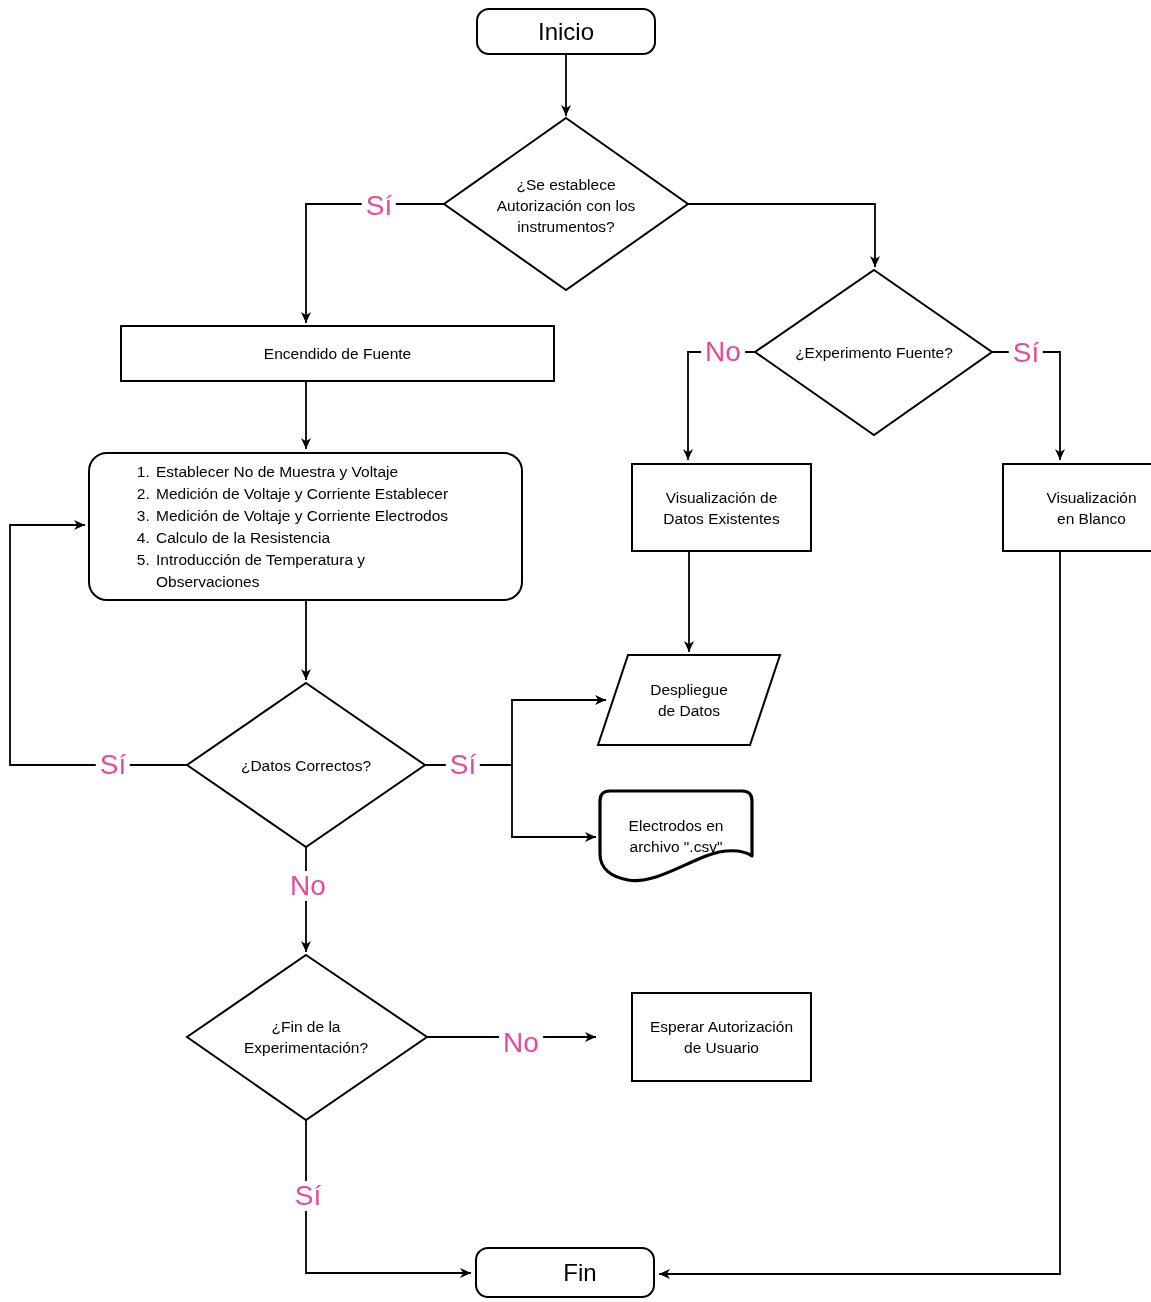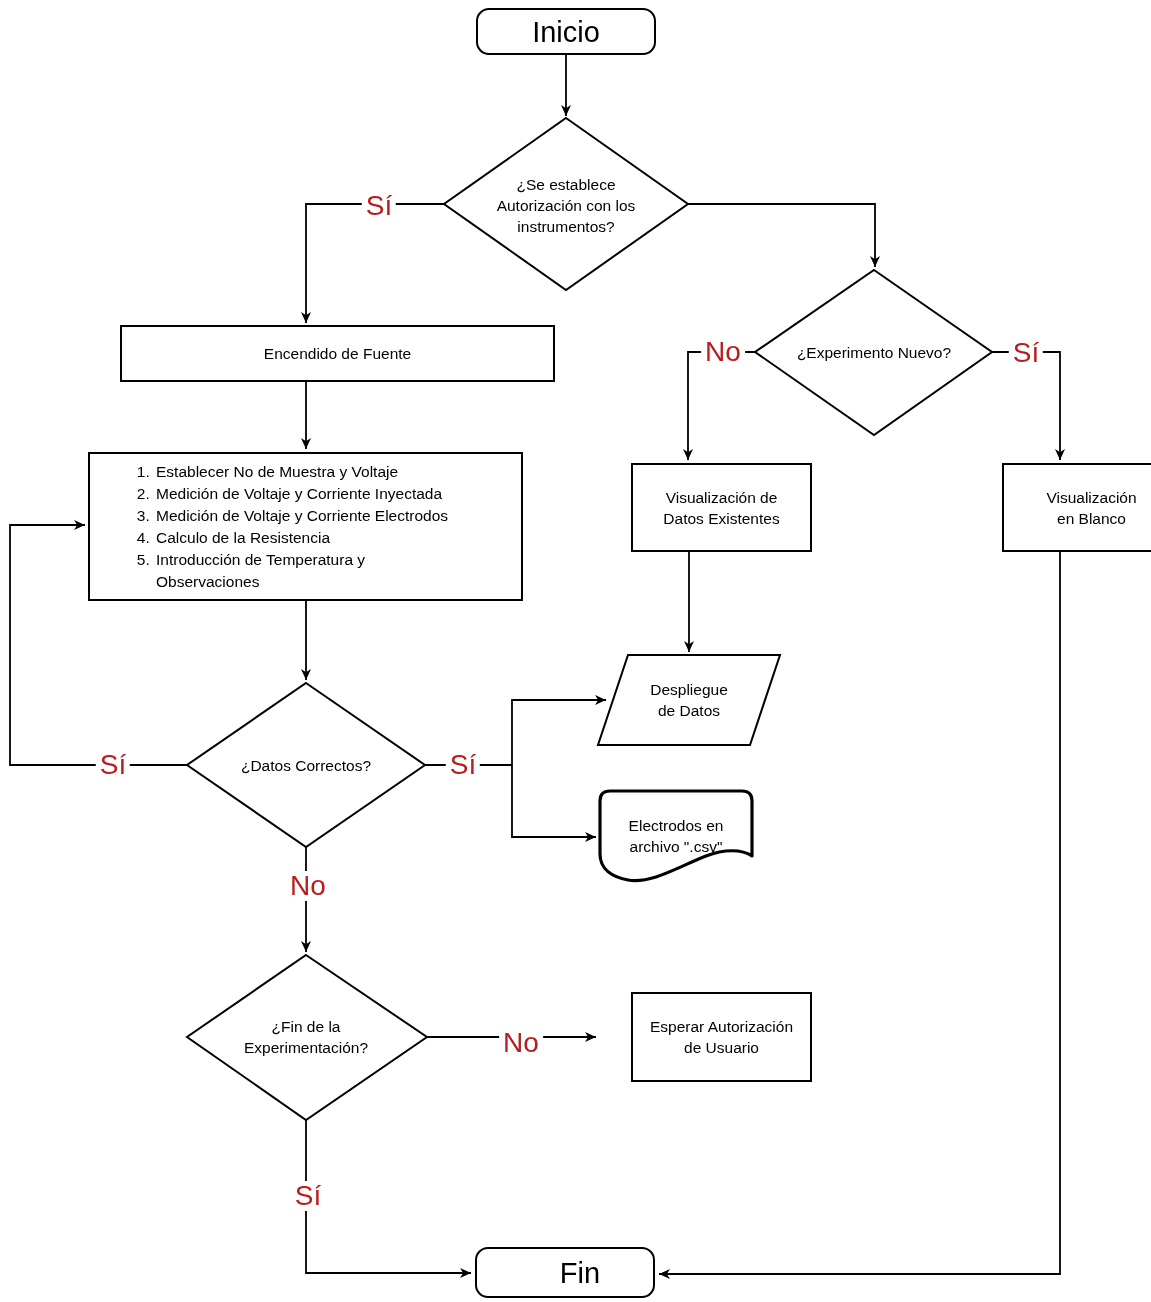--- a/index.html
+++ b/index.html
@@ -7,33 +7,33 @@
     position:relative;width:1151px;height:1302px;background:#ffffff;
     font-family:"Liberation Sans","DejaVu Sans",sans-serif;color:#000;overflow:hidden;
   }
   .layer{position:absolute;left:0;top:0;}
   .node{
     position:absolute;display:flex;align-items:center;justify-content:center;
     text-align:center;font-size:15.5px;line-height:21px;white-space:pre-line;
     box-sizing:border-box;color:#000;
   }
   .rect{border:2px solid #000;background:#fff;margin-left:32px;}
-  .terminator{border:2px solid #000;border-radius:13px;background:#fff;font-size:29px;line-height:32px;}
+  .terminator{border:2px solid #000;border-radius:13px;background:#fff;font-size:24px;line-height:32px;}
   .ghost{background:transparent;border:none;}
   .steps-box{
     position:absolute;border:2px solid #000;background:#fff;box-sizing:border-box;
     display:flex;align-items:center;
   }
   .steps-box ol{
     margin:0;padding:0 8px 0 64px;font-size:15.5px;line-height:22px;
   }
   .steps-box li{white-space:pre-line;padding-left:2px;}
   .edge-label{
     position:absolute;transform:translate(-50%,-50%);
-    font-size:28px;line-height:30px;background:#ffffff;padding:0 4px;color:#b91c1c;
+    font-size:28px;line-height:30px;background:#ffffff;padding:0 4px;color:#ec4899;
   }
 </style>
 </head>
 <body>
 
 <div class="canvas">
 
   <svg class="layer" width="1151" height="1302" viewBox="0 0 1151 1302">
     <defs>
       <marker id="arrow" viewBox="0 0 13 13" refX="12" refY="6.5" markerWidth="13" markerHeight="13" markerUnits="userSpaceOnUse" orient="auto-start-reverse">
@@ -69,24 +69,24 @@
       <path d="M427,1037 H596" marker-end="url(#arrow)"></path>
       <path d="M306,1120 V1273 H471" marker-end="url(#arrow)"></path>
       <path d="M1060,552 V1274 H659" marker-end="url(#arrow)"></path>
     </g>
   </svg>
 
   <div class="node terminator" style="left:476px;top:8px;width:180px;height:47px;">Inicio</div>
 
   <div class="node rect" style="left:88px;top:325px;width:435px;height:57px;">Encendido de Fuente</div>
 
-  <div class="steps-box" style="left:88px;top:452px;width:435px;height:149px;">
+  <div class="steps-box" style="left:88px;top:452px;width:435px;height:149px;border-radius:19px;">
     <ol>
       <li>Establecer No de Muestra y Voltaje</li>
-      <li>Medición de Voltaje y Corriente Inyectada</li>
+      <li>Medición de Voltaje y Corriente Establecer</li>
       <li>Medición de Voltaje y Corriente Electrodos</li>
       <li>Calculo de la Resistencia</li>
       <li>Introducción de Temperatura y
 Observaciones</li>
     </ol>
   </div>
 
   <div class="node rect" style="left:599px;top:463px;width:181px;height:89px;">Visualización de
 Datos Existentes</div>
 
@@ -95,21 +95,21 @@
 
   <div class="node rect" style="left:599px;top:992px;width:181px;height:90px;">Esperar Autorización
 de Usuario</div>
 
   <div class="node terminator" style="left:475px;top:1247px;width:180px;height:51px;padding-left:30px;">Fin</div>
 
   <div class="node ghost" style="left:446px;top:160px;width:240px;height:90px;">¿Se establece
 Autorización con los
 instrumentos?</div>
 
-  <div class="node ghost" style="left:764px;top:332px;width:220px;height:40px;">¿Experimento Nuevo?</div>
+  <div class="node ghost" style="left:764px;top:332px;width:220px;height:40px;">¿Experimento Fuente?</div>
 
   <div class="node ghost" style="left:196px;top:745px;width:220px;height:40px;">¿Datos Correctos?</div>
 
   <div class="node ghost" style="left:206px;top:1006px;width:200px;height:62px;">¿Fin de la
 Experimentación?</div>
 
   <div class="node ghost" style="left:609px;top:668px;width:160px;height:64px;">Despliegue
 de Datos</div>
 
   <div class="node ghost" style="left:596px;top:804px;width:160px;height:64px;">Electrodos en

